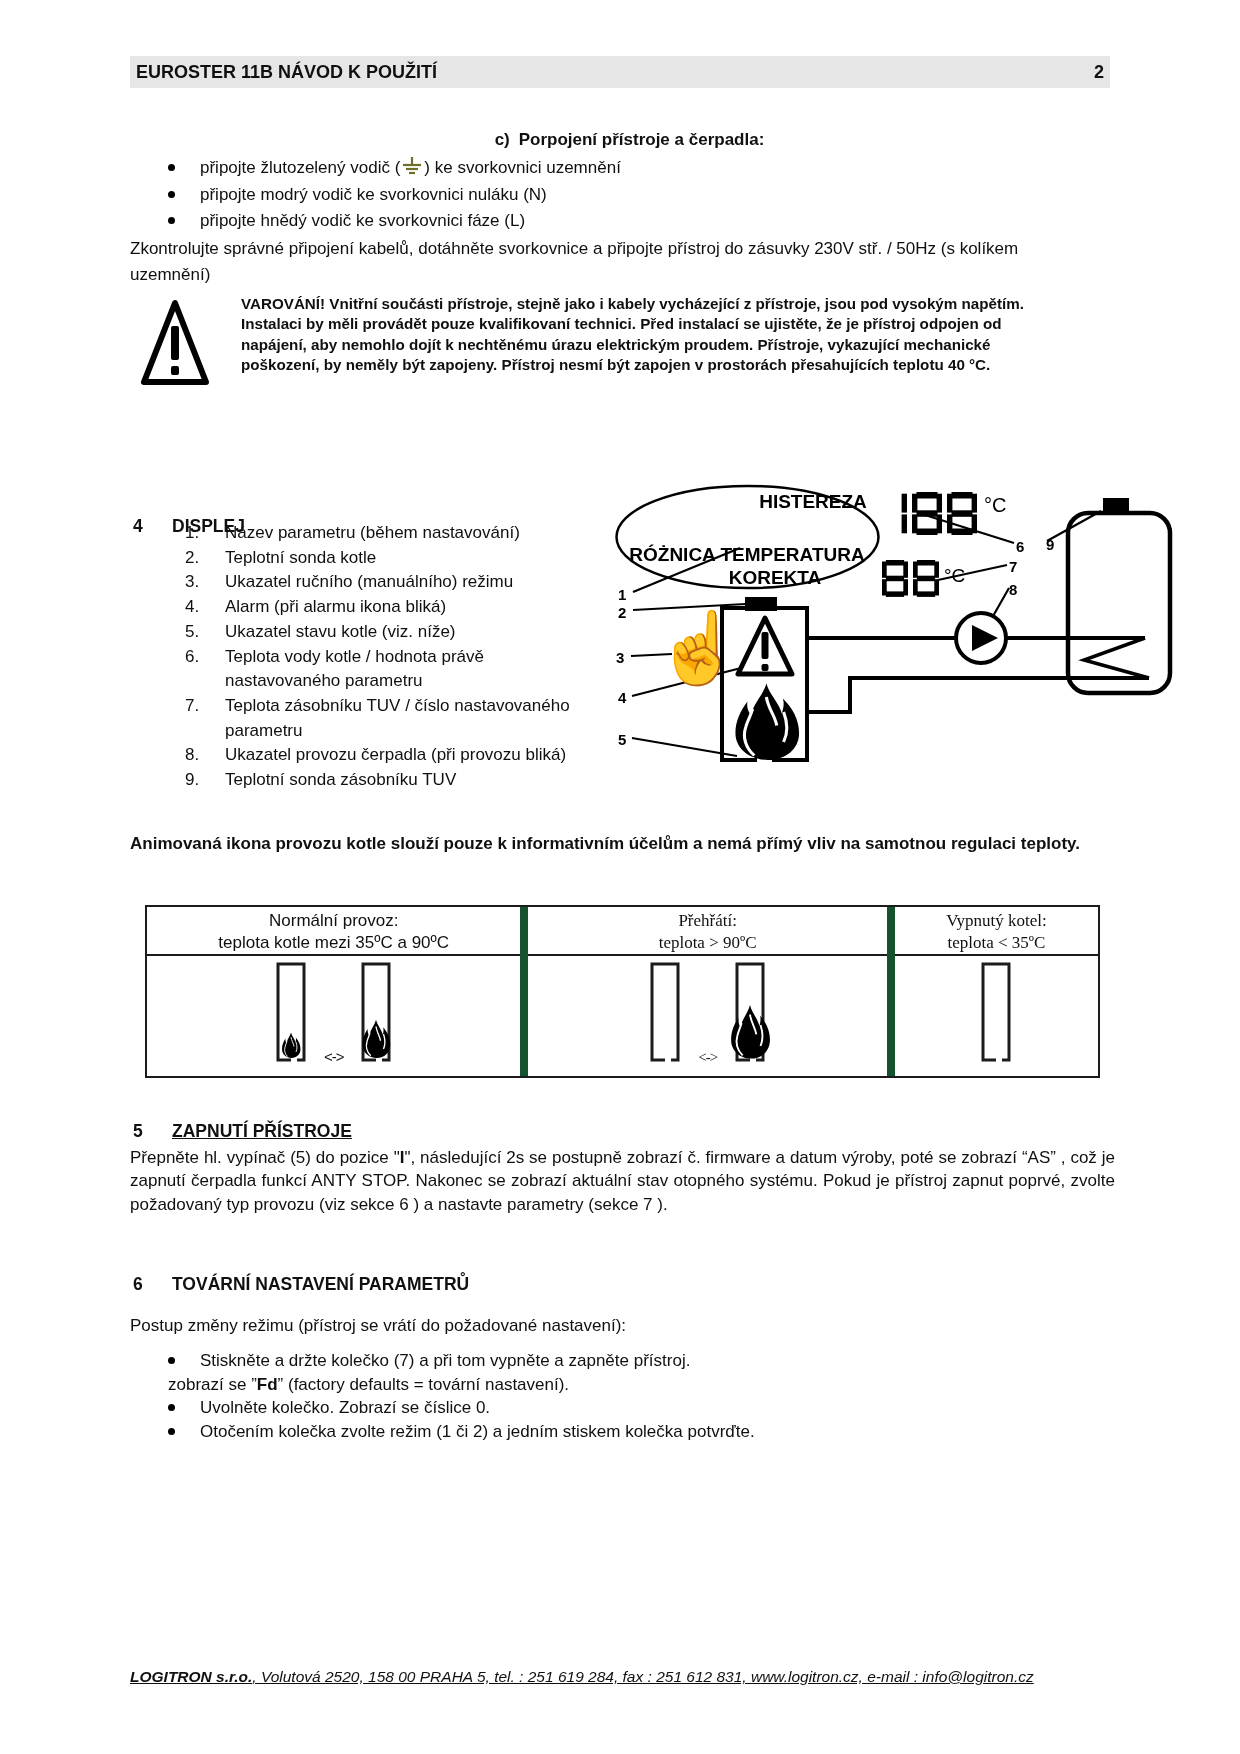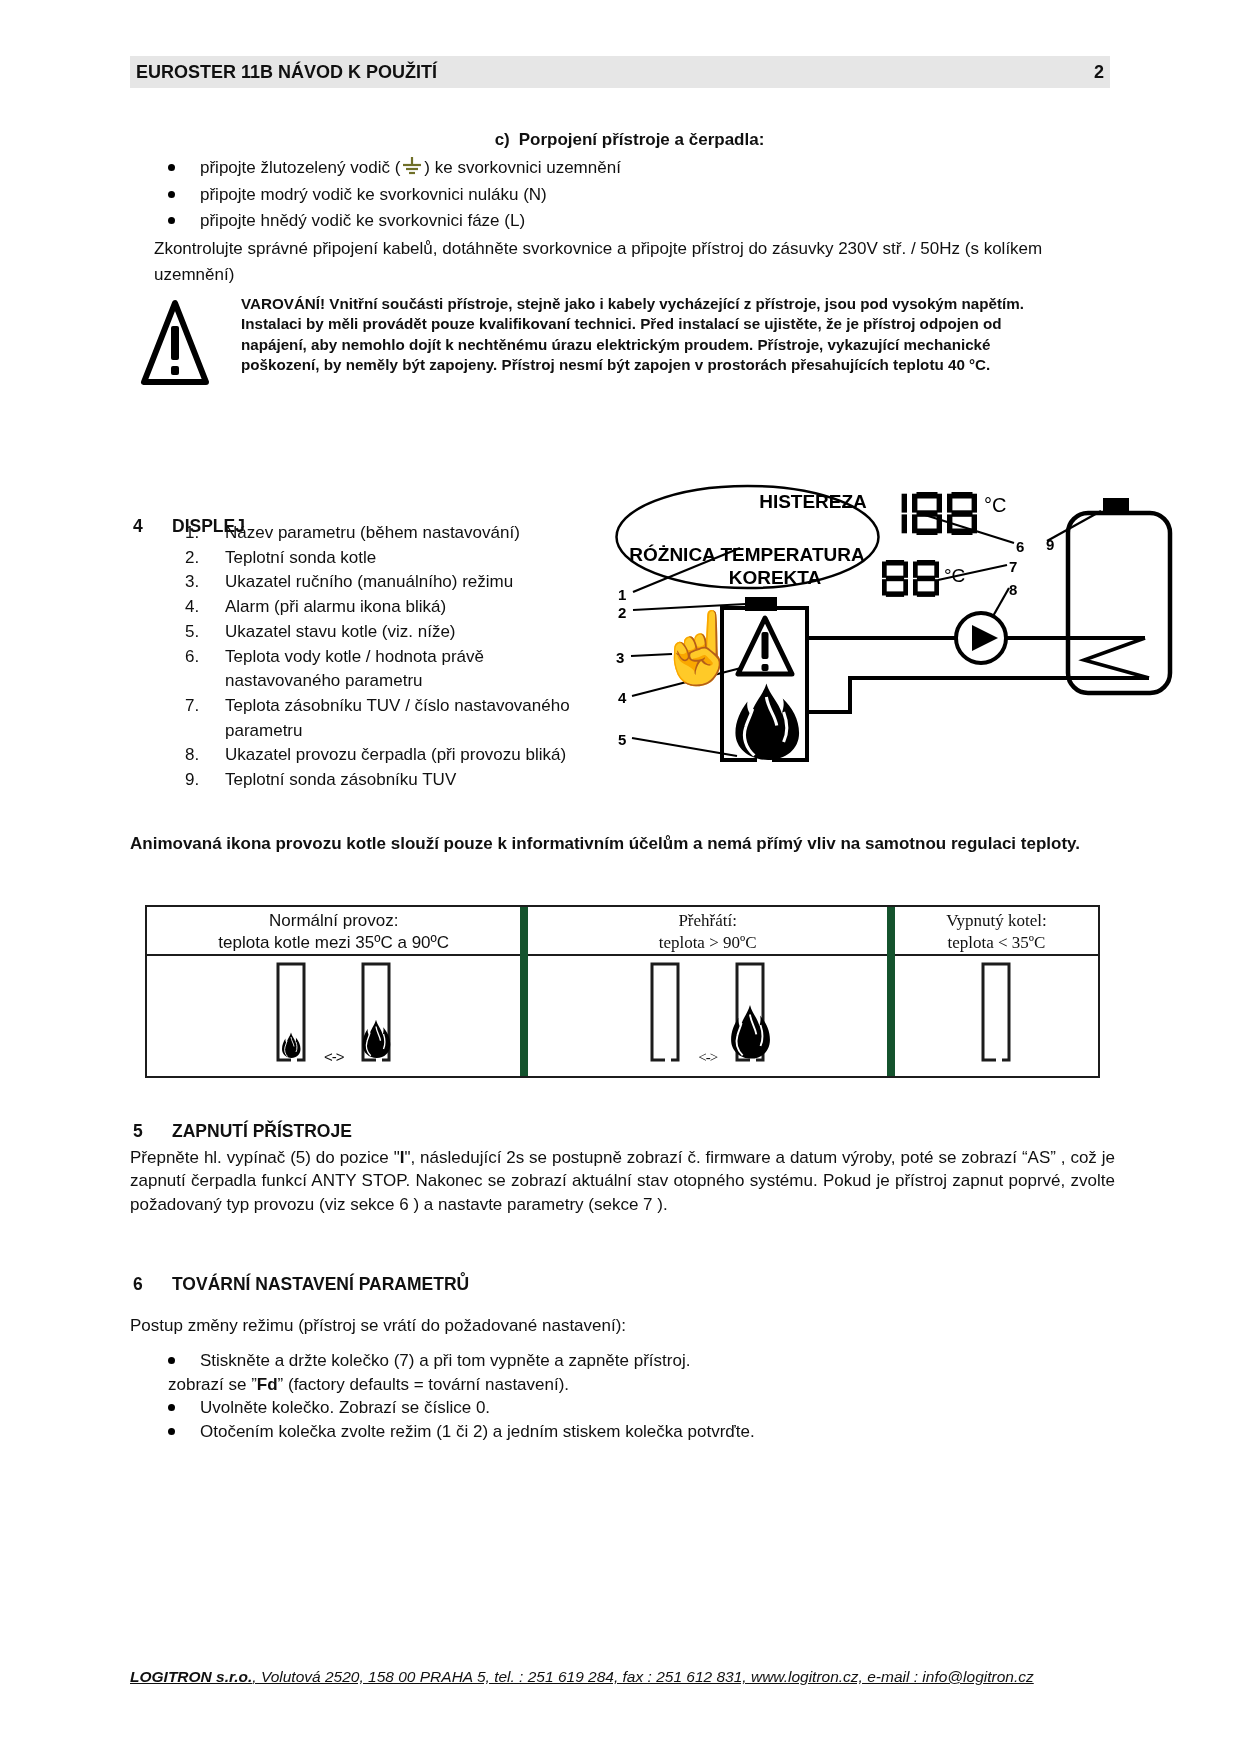--- a/index.html
+++ b/index.html
@@ -11,21 +11,21 @@
         padding:16px 6px;box-sizing:border-box;font-weight:bold;font-size:18px;}
   
   .section-c{position:absolute;left:130px;top:130px;width:990px;font-size:17px;}
   .sec-c-head{font-weight:bold;text-align:center;}
   .sec-c-label{display:inline-block;width:33px;}
   .dot-list{list-style:none;margin:5px 0 0 0;padding:0 0 0 38px;}
   .dot-list li{line-height:26.5px;}
   .dot{display:inline-block;width:7px;height:7px;border-radius:50%;background:#000;
        margin-right:25px;vertical-align:2px;}
   .gnd{vertical-align:-3px;margin:0 1px;}
-  .check-par{position:absolute;left:130px;top:236px;width:950px;font-size:17px;line-height:26px;margin-left:24px;}
+  .check-par{position:absolute;left:130px;top:236px;width:950px;font-size:17px;line-height:26px;}
   
   .warning{position:absolute;left:140px;top:294px;width:940px;display:flex;}
   .warning svg{flex:0 0 auto;margin-top:4px;}
   .warning-text{margin-left:31px;width:830px;font-weight:bold;font-size:15.2px;line-height:20.3px;}
   
   .sec-head{position:absolute;left:133px;font-weight:bold;font-size:17.5px;}
   .sec-num{display:inline-block;width:39px;}
   
   .display-list{position:absolute;left:185px;top:521px;width:400px;margin:0;padding:0;
         list-style:none;font-size:17px;}
@@ -264,21 +264,21 @@
         <div>teplota &lt; 35ºC</div>
       </div>
       <div class="st-body">
         <svg width="60" height="104" viewBox="0 0 60 104">
           <path d="M30,100 L17,100 L17,4 L43,4 L43,100 L36,100" fill="none" stroke="#1c1c1c" stroke-width="3"></path>
         </svg>
       </div>
     </div>
   </div>
 
-  <div class="sec-head" style="top:1121px;">
+  <div class="sec-head" style="top:1121px;text-decoration:underline;">
     <span class="sec-num">5</span><span>ZAPNUTÍ PŘÍSTROJE</span>
   </div>
   <div class="par sec5-par">
     <span>Přepněte hl. vypínač (5) do pozice "</span><b>I</b><span>", následující 2s se postupně zobrazí č. firmware a datum výroby, poté se zobrazí  “AS” , což je zapnutí čerpadla funkcí ANTY STOP. Nakonec se zobrazí aktuální stav otopného systému. Pokud je přístroj zapnut poprvé, zvolte požadovaný typ provozu (viz sekce 6 ) a nastavte parametry (sekce 7 ).</span>
   </div>
 
   <div class="sec-head" style="top:1274px;">
     <span class="sec-num">6</span><span>TOVÁRNÍ NASTAVENÍ PARAMETRŮ</span>
   </div>
   <div class="par sec6-intro">Postup změny režimu (přístroj se vrátí do požadované nastavení):</div>

